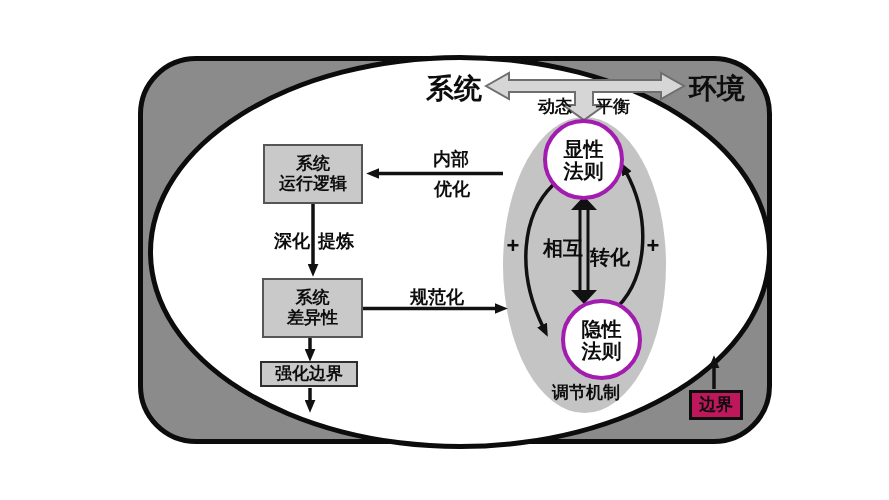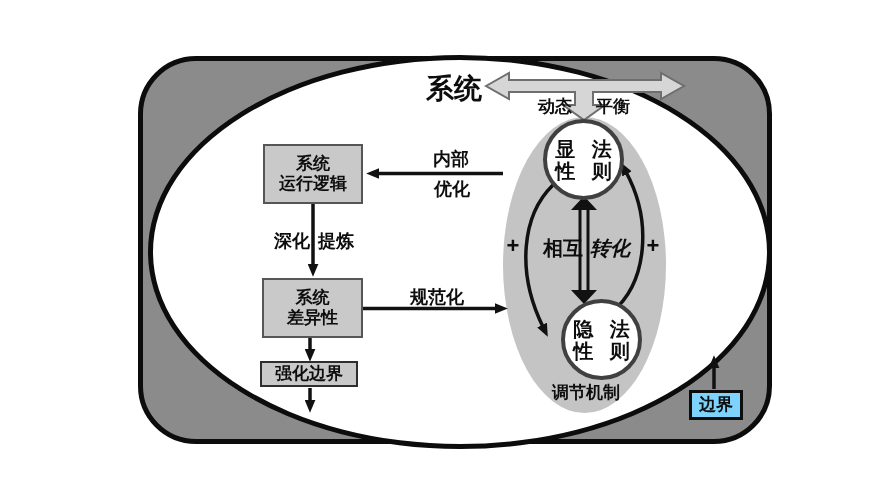--- a/index.html
+++ b/index.html
@@ -22,25 +22,25 @@
   }
   svg.arrows{position:absolute;left:0;top:0;}
   .box{
     position:absolute;background:#c9c9c9;border:2px solid #565656;
     display:flex;flex-direction:column;align-items:center;justify-content:center;
     font-weight:bold;font-size:17px;line-height:1.2;text-align:center;
   }
   .box-logic{left:263px;top:144px;width:96px;height:56px;}
   .box-diff{left:262px;top:278px;width:97px;height:56px;}
   .box-strengthen{left:260px;top:361px;width:94px;height:22px;border-color:#2e2e2e;}
-  .box-boundary{left:689px;top:390px;width:48px;height:24px;background:#7dd3fc;border:3px solid #0d0d0d;}
+  .box-boundary{left:689px;top:390px;width:48px;height:24px;background:#be185d;border:3px solid #0d0d0d;}
   .circle{
     position:absolute;width:73px;height:73px;background:#ffffff;
-    border:4px solid #404040;border-radius:50%;
-    display:flex;flex-direction:row;align-items:center;justify-content:center;
+    border:4px solid #a21caf;border-radius:50%;
+    display:flex;flex-direction:column;align-items:center;justify-content:center;
     font-weight:bold;font-size:20px;line-height:1.1;text-align:center;
   }
   .circle-explicit{left:543px;top:119px;}
   .circle-implicit{left:561px;top:299px;}
   .label{
     position:absolute;transform:translate(-50%,-50%);
     font-weight:bold;white-space:nowrap;color:#0d0d0d;
   }
   .t28{font-size:28px;} .t18{font-size:18px;} .t17{font-size:17px;}
   .t16{font-size:20px;} .t22{font-size:22px;}
@@ -105,31 +105,32 @@
   <div class="circle circle-explicit">
     <span>显性</span>
     <span>法则</span>
   </div>
   <div class="circle circle-implicit">
     <span>隐性</span>
     <span>法则</span>
   </div>
 
   <div class="label t28" style="left:454px;top:89px;">系统</div>
+  <div class="label t28" style="left:717px;top:89px;">环境</div>
   <div class="label t17" style="left:555px;top:106px;">动态</div>
   <div class="label t17" style="left:613px;top:106px;">平衡</div>
 
   <div class="label t18" style="left:451px;top:159px;">内部</div>
   <div class="label t18" style="left:452px;top:189px;">优化</div>
 
   <div class="label t18" style="left:292px;top:241px;">深化</div>
   <div class="label t18" style="left:336px;top:241px;">提炼</div>
 
   <div class="label t18" style="left:437px;top:297px;">规范化</div>
 
   <div class="label t16" style="left:563px;top:248px;">相互</div>
-  <div class="label t16" style="left:610px;top:248px;font-style:italic;">转化</div>
+  <div class="label t16" style="left:610px;top:257px;">转化</div>
 
   <div class="label t22" style="left:513px;top:246px;">+</div>
   <div class="label t22" style="left:653px;top:246px;">+</div>
 
   <div class="label t17" style="left:586px;top:392px;">调节机制</div>
 </div>
 
 </body></html>

